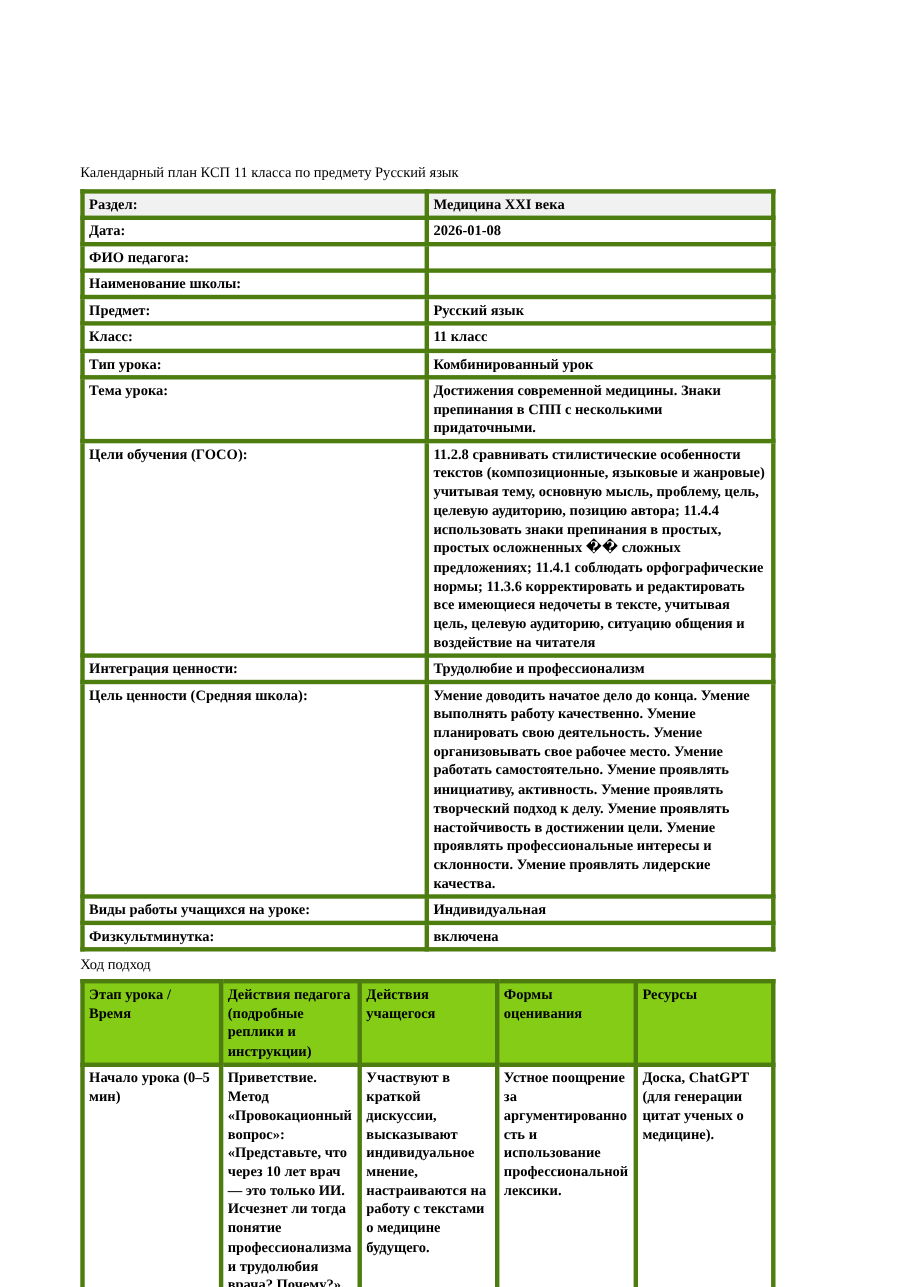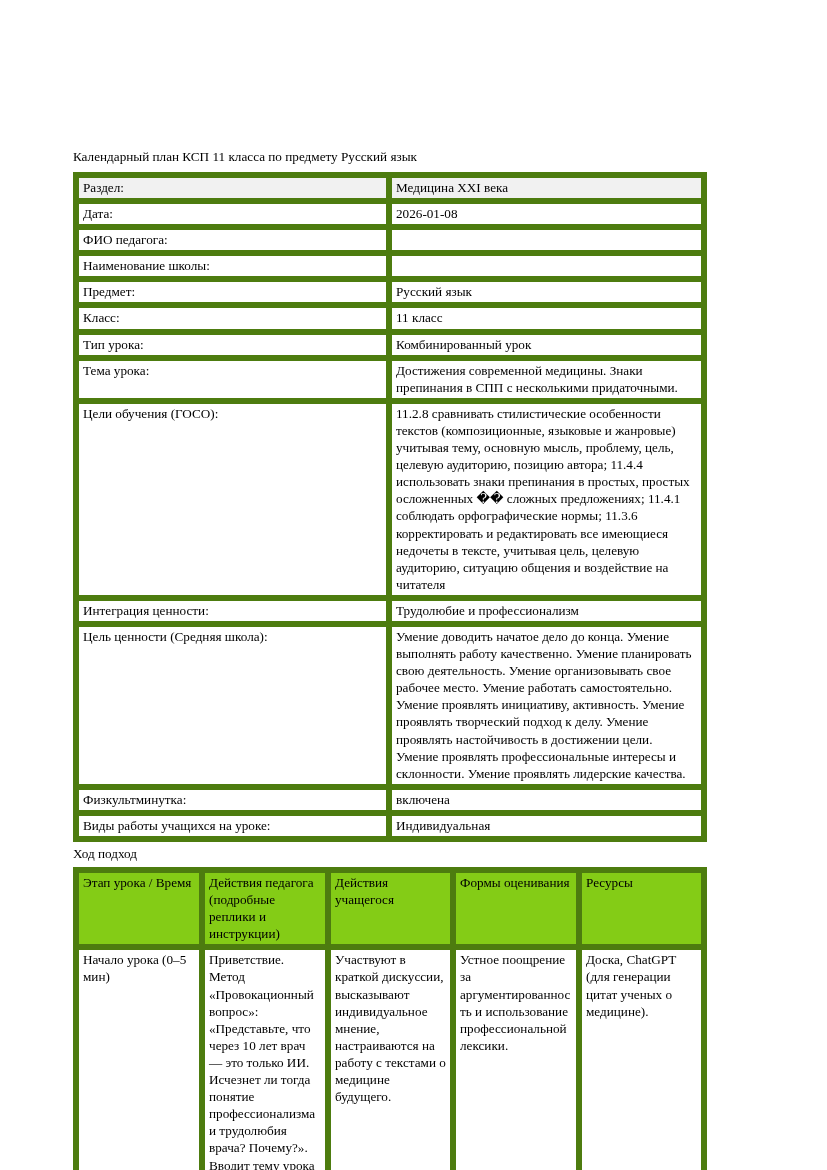--- a/index.html
+++ b/index.html
@@ -35,26 +35,26 @@
     line-height: 17px;
     margin: 3px 0 5px 0;
   }
   table {
     border-collapse: collapse;
     table-layout: fixed;
     width: 628px;
     margin: 0;
   }
   table td, table th {
-    border: 6px solid #4d7c0f;
+    border: 4px solid #4d7c0f;
     vertical-align: top;
     padding: 1px 4px 2px 4px;
     font-size: 13.2px;
     line-height: 17.1px;
-    font-weight: normal;
+    font-weight: bold;
     text-align: left;
     word-wrap: break-word;
     overflow-wrap: break-word;
   }
   
   .info-table col.c-label { width: 313px; }
   .info-table col.c-value { width: 315px; }
   .info-table tr.shaded td { background: #f1f1f1; }
   .info-table td.empty-cell { height: 17px; }
 
@@ -117,26 +117,26 @@
         </tr>
         <tr>
           <td>Интеграция ценности:</td>
           <td>Трудолюбие и профессионализм</td>
         </tr>
         <tr>
           <td>Цель ценности (Средняя школа):</td>
           <td>Умение доводить начатое дело до конца. Умение выполнять работу качественно. Умение планировать свою деятельность. Умение организовывать свое рабочее место. Умение работать самостоятельно. Умение проявлять инициативу, активность. Умение проявлять творческий подход к делу. Умение проявлять настойчивость в достижении цели. Умение проявлять профессиональные интересы и склонности. Умение проявлять лидерские качества.</td>
         </tr>
         <tr>
+          <td>Виды работы учащихся на уроке:</td>
+          <td>Индивидуальная</td>
+        </tr>
+        <tr>
           <td>Физкультминутка:</td>
           <td>включена</td>
-        </tr>
-        <tr>
-          <td>Виды работы учащихся на уроке:</td>
-          <td>Индивидуальная</td>
         </tr>
       </tbody>
   </table>
 
   <div class="section-caption">Ход подход</div>
 
   <table class="flow-table">
     <colgroup>
       <col class="f1">
       <col class="f2">

